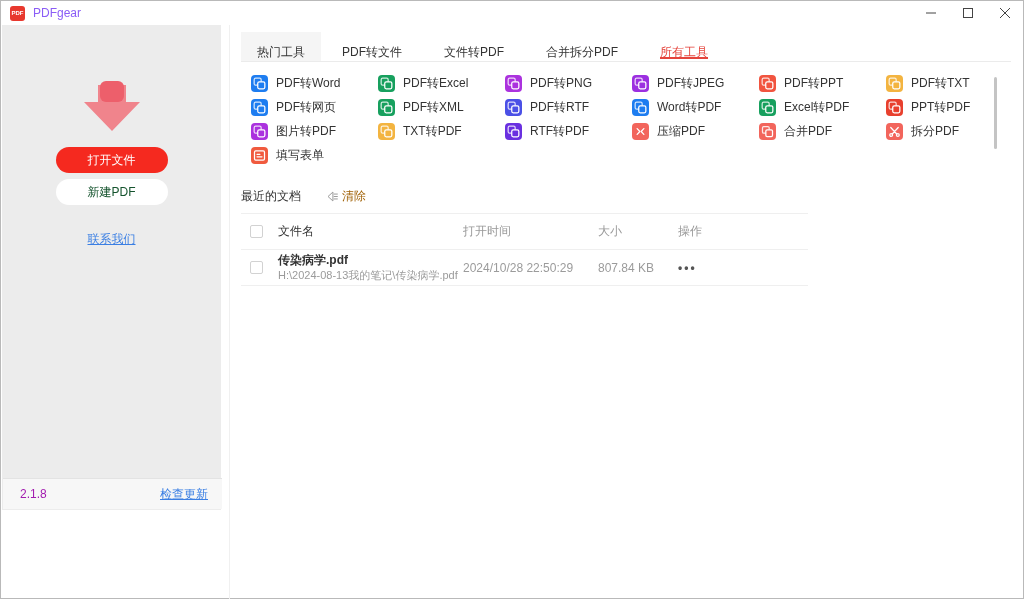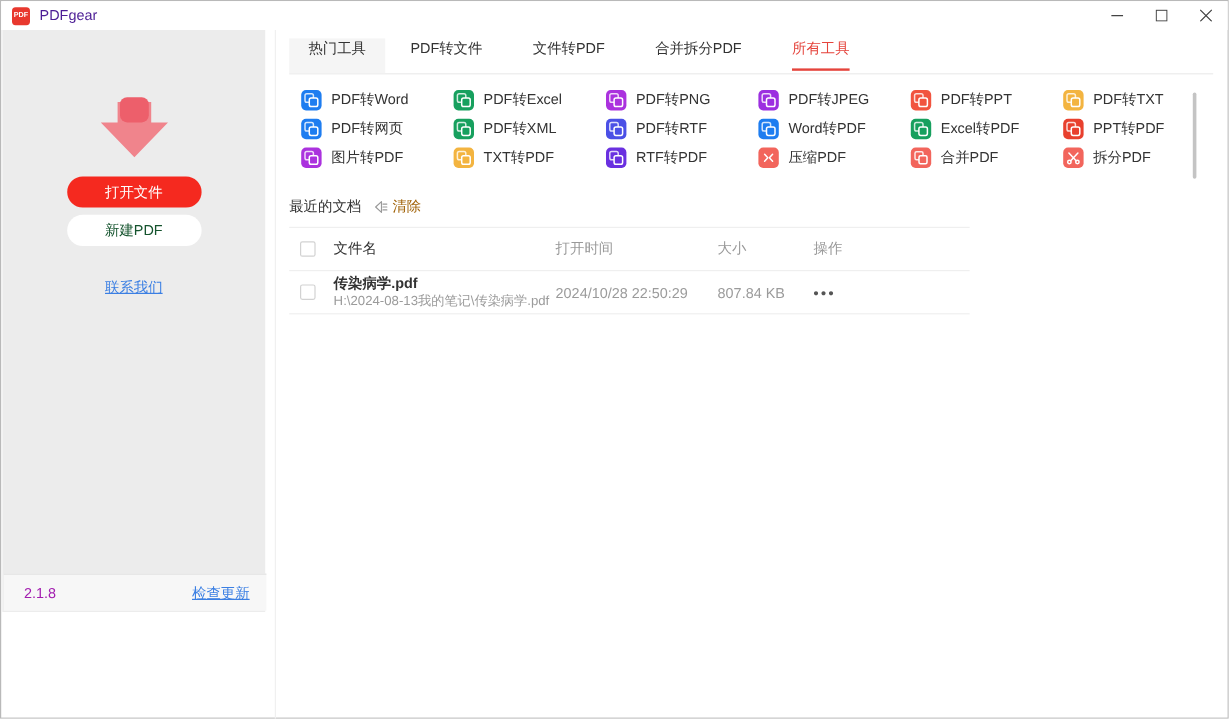--- a/index.html
+++ b/index.html
@@ -4,53 +4,53 @@
 <style>
   * { margin:0; padding:0; box-sizing:border-box; }
   html,body { width:1024px; height:599px; overflow:hidden;
     font-family:"Liberation Sans","DejaVu Sans",sans-serif; font-size:12px; color:#333; background:#fff; }
   .window { position:relative; width:1024px; height:599px; background:#fff; border:1px solid #b9b9b9; }
 
   
   .titlebar { position:absolute; left:0; top:0; width:100%; height:24px; background:#fff; display:flex; align-items:center; }
   .logo { width:15px; height:15px; margin:0 8px 0 9px; background:#e8382e; border-radius:3px;
     color:#fff; font-size:6px; font-weight:bold; display:flex; align-items:center; justify-content:center; }
-  .title-text { font-size:12px; color:#4c1d95; }
+  .title-text { font-size:12px; color:#8b5cf6; }
   .win-controls { position:absolute; right:0; top:0; height:24px; display:flex; }
   .win-btn { width:37px; height:24px; display:flex; align-items:center; justify-content:center; cursor:default; }
   .win-btn svg { stroke:#444; stroke-width:1; fill:none; }
 
   
   .sidebar { position:absolute; left:1px; top:24px; width:219px; height:485px; background:#ececec; }
   .drop-icon { display:block; margin:54px auto 0; }
   .side-btn { display:block; width:112px; height:26px; margin:0 auto; border-radius:13px; border:none;
     font-size:12px; text-align:center; line-height:26px; cursor:pointer; font-family:inherit; }
   .btn-open { background:#f5291f; color:#fff; margin-top:12px; }
   .btn-new  { background:#fff; color:#14532d; margin-top:6px; }
   .contact { display:block; text-align:center; margin-top:26px; color:#3b7fe3; text-decoration:underline; font-size:12px; }
   .side-footer { position:absolute; left:1px; bottom:1px; width:219px; height:31px; background:#f7f7f7;
     border-top:1px solid #e3e3e3; display:flex; align-items:center; justify-content:space-between; padding:0 14px 0 17px; }
   .version { color:#a21caf; }
   .update-link { color:#3b7fe3; text-decoration:underline; }
 
   
   .main { position:absolute; left:240px; top:31px; width:770px; }
   .tabbar { display:flex; align-items:stretch; height:30px; border-bottom:1px solid #ebebeb; }
-  .tab { display:flex; align-items:flex-start; padding:0 21px; color:#333; cursor:pointer; position:relative; }
+  .tab { display:flex; align-items:flex-end; padding:0 21px; color:#333; cursor:pointer; position:relative; }
   .tab.first { background:#f5f5f5; padding:0 16px; }
   .tab.active { color:#e5443c; }
   .tab.active::after { content:""; position:absolute; left:21px; right:21px; bottom:2px; height:2px; background:#e5443c; }
 
   .tools-grid { display:grid; grid-template-columns:repeat(6,127px); margin-top:9px; margin-left:10px; }
   .tool { display:flex; align-items:center; height:24px; cursor:pointer; }
   .tool-icon { width:17px; height:17px; border-radius:4px; flex:0 0 17px; display:flex; align-items:center; justify-content:center; }
   .tool-icon svg { width:15px; height:15px; display:block; }
   .tool-label { margin-left:8px; white-space:nowrap; color:#333; }
 
-  .recent-head { display:flex; align-items:flex-start; margin-top:21px; }
+  .recent-head { display:flex; align-items:flex-start; margin-top:21px;gap:15px; }
   .recent-title { color:#333; }
   .clear-btn { display:flex; align-items:center; margin-left:10px; color:#a16207; cursor:pointer; }
   .clear-btn svg { margin-right:3px; }
 
   .table { width:567px; margin-top:8px; border-top:1px solid #efefef; }
   .t-row { display:flex; align-items:center; border-bottom:1px solid #efefef; }
   .t-head { height:36px; }
   .t-body { height:36px; }
   .cb { width:13px; height:13px; border:1px solid #d2d2d2; border-radius:2px; background:#fff; margin-left:9px; flex:0 0 13px; cursor:pointer; }
   .col-name { width:185px; margin-left:15px; }
@@ -285,20 +285,29 @@
         <div class="tool">
           <span class="tool-icon" style="background: rgb(242, 101, 92);">
             <svg viewBox="0 0 18 18">
               <circle cx="5" cy="13.2" r="1.7" stroke="#fff" stroke-width="1.5" fill="none" stroke-linecap="round" stroke-linejoin="round"></circle>
               <circle cx="13" cy="13.2" r="1.7" stroke="#fff" stroke-width="1.5" fill="none" stroke-linecap="round" stroke-linejoin="round"></circle>
               <path d="M6.3 12 L13.5 4.2 M11.7 12 L4.5 4.2" stroke="#fff" stroke-width="1.5" fill="none" stroke-linecap="round" stroke-linejoin="round"></path>
             </svg>
           </span>
           <span class="tool-label">拆分PDF</span>
         </div>
+        <div class="tool">
+          <span class="tool-icon" style="background: rgb(240, 90, 62);">
+            <svg viewBox="0 0 18 18">
+              <rect x="3" y="3.5" width="12" height="11" rx="1.5" stroke="#fff" stroke-width="1.5" fill="none" stroke-linecap="round" stroke-linejoin="round"></rect>
+              <path d="M6 7.5 h3.5 M6 10.5 h6" stroke="#fff" stroke-width="1.5" fill="none" stroke-linecap="round" stroke-linejoin="round"></path>
+            </svg>
+          </span>
+          <span class="tool-label">填写表单</span>
+        </div>
       </div>
 
     <div class="recent-head">
       <span class="recent-title">最近的文档</span>
       <span class="clear-btn">
         <svg width="13" height="13" viewBox="0 0 16 16" fill="none" stroke="#999" stroke-width="1.2" stroke-linejoin="round">
           <path d="M8.5 2.5 L2.5 8 L8.5 13.5 z"></path>
           <path d="M10 5 h4 M10 8 h4 M10 11 h4" stroke-linecap="round"></path>
         </svg>
         <span>清除</span>

